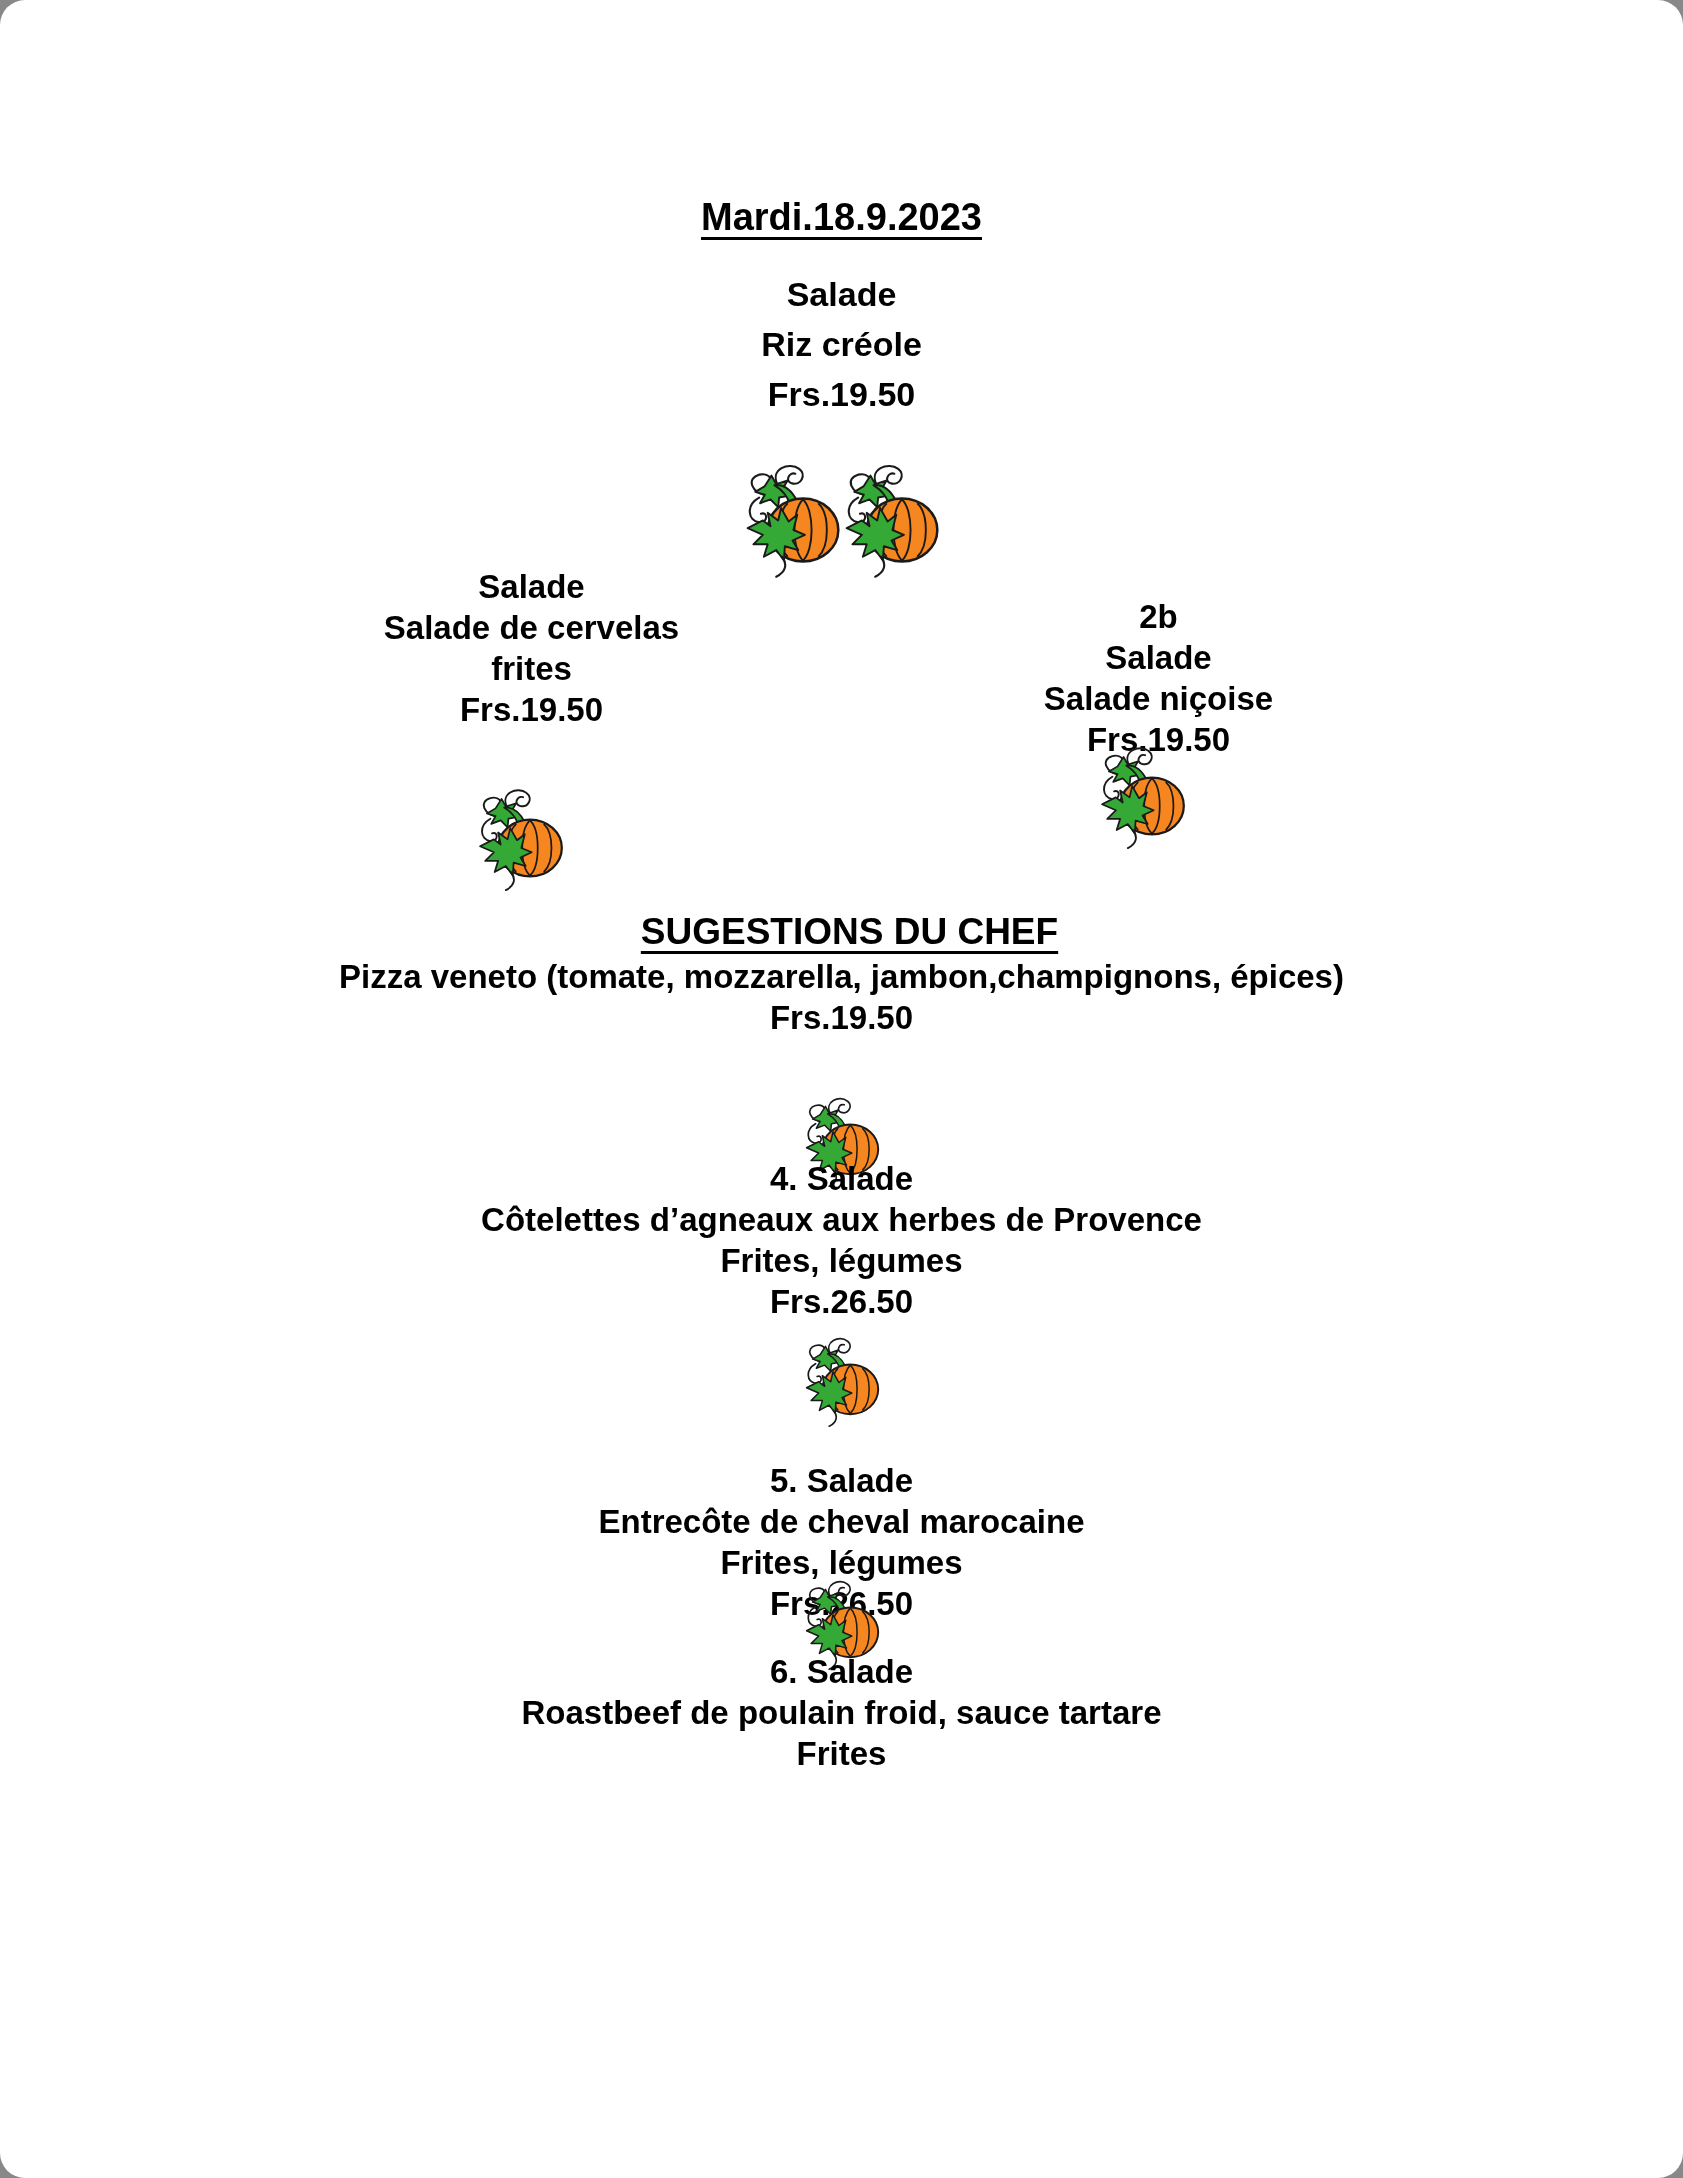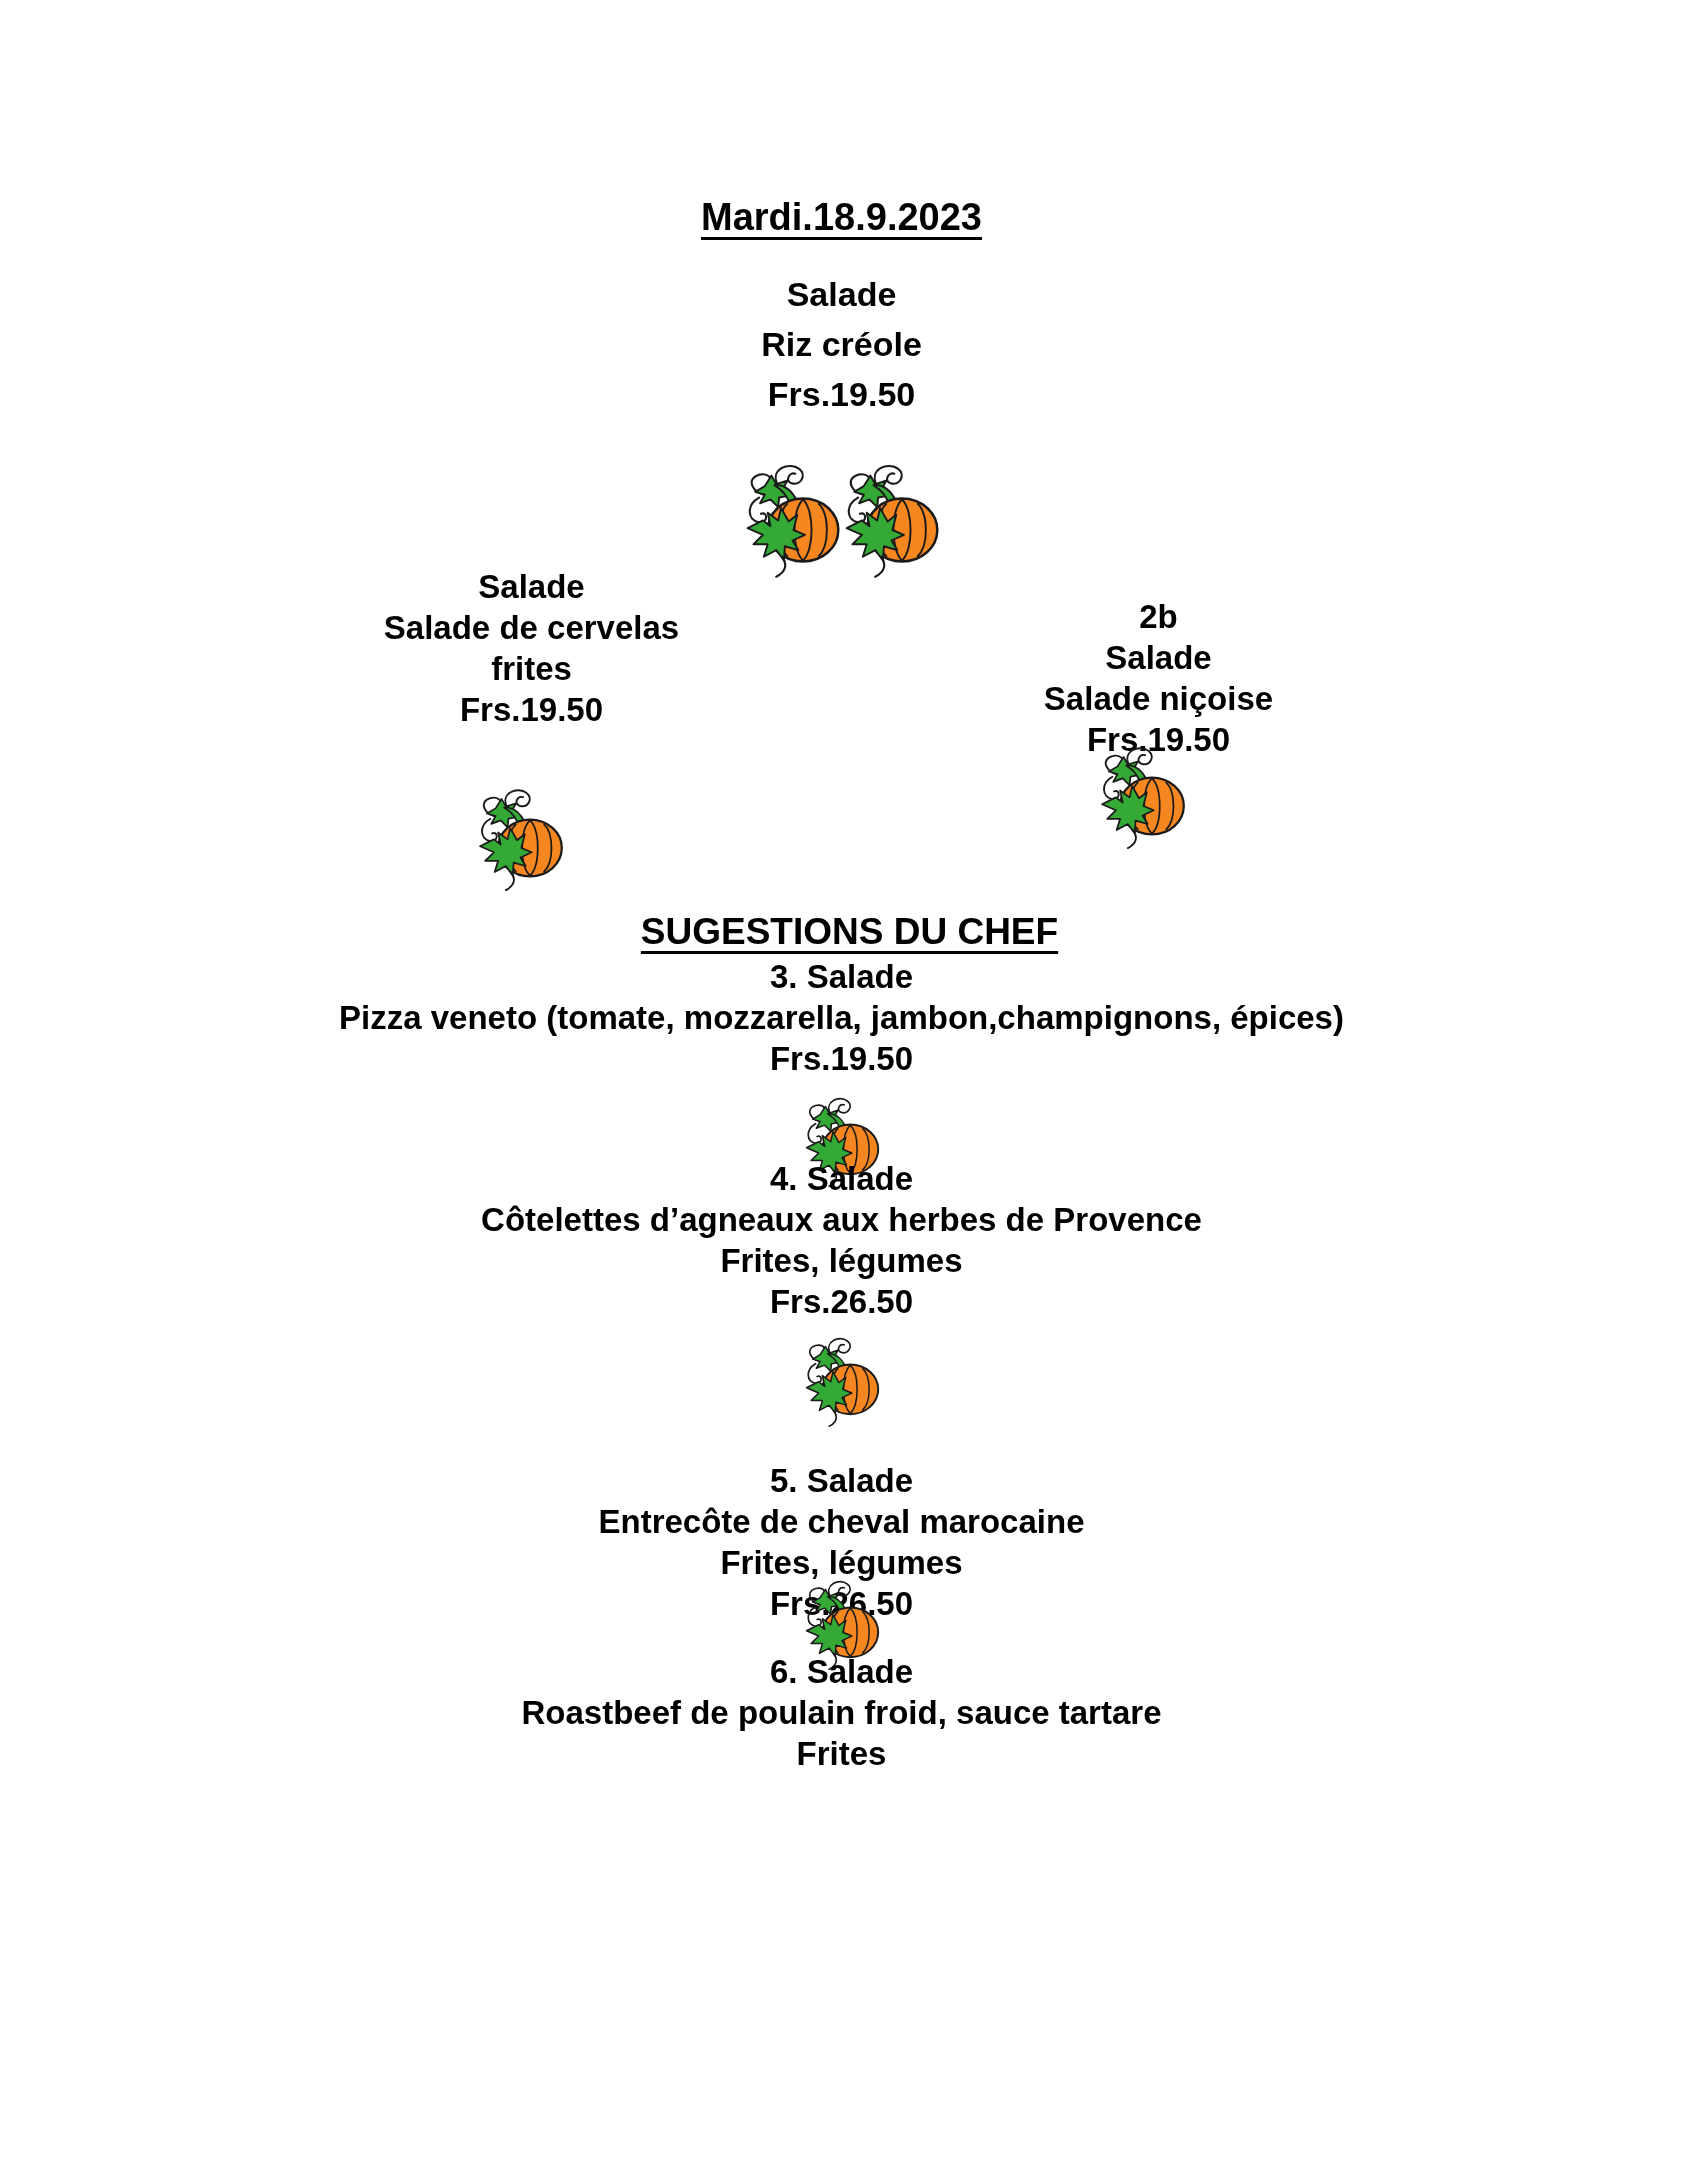--- a/index.html
+++ b/index.html
@@ -12,20 +12,21 @@
   html,body{margin:0;padding:0;background:#888;}
   .page{
     position:relative;
     width:1683px;height:2178px;
     background:var(--paper);
     margin:0 auto;
     overflow:hidden;
     font-family:"Liberation Sans", sans-serif;
     font-weight:bold;
     color:var(--text);
+    border-radius:25px;
   }
   .abs{position:absolute;left:0;width:1683px;text-align:center;}
   .title{
     font-size:38px;
     text-decoration:underline;
     text-decoration-thickness:3px;
     text-underline-offset:7px;
   }
   .block{font-size:34px;line-height:50px;}
   .sblock{font-size:33px;line-height:41px;}
@@ -119,21 +120,20 @@
     <div>Salade niçoise</div>
     <div>Frs.19.50</div>
   </div>
   <svg class="pk-abs" style="top:744px;left:1095px" width="95" height="105" viewBox="0 0 110 122">
       <use href="#pumpkin-art"></use>
     </svg>
 
   <div class="abs heading" style="top:911px">SUGESTIONS DU CHEF</div>
 
   <div class="abs sblock" style="top:956px">
-    <div>3. Salade</div>
     <div>Pizza veneto (tomate, mozzarella, jambon,champignons, épices)</div>
     <div>Frs.19.50</div>
   </div>
   <svg class="pk-abs pk-center" style="top:1095px" width="83" height="92" viewBox="0 0 110 122">
       <use href="#pumpkin-art"></use>
     </svg>
 
   <div class="abs sblock" style="top:1158px">
     <div>4. Salade</div>
     <div>Côtelettes d’agneaux aux herbes de Provence</div>

